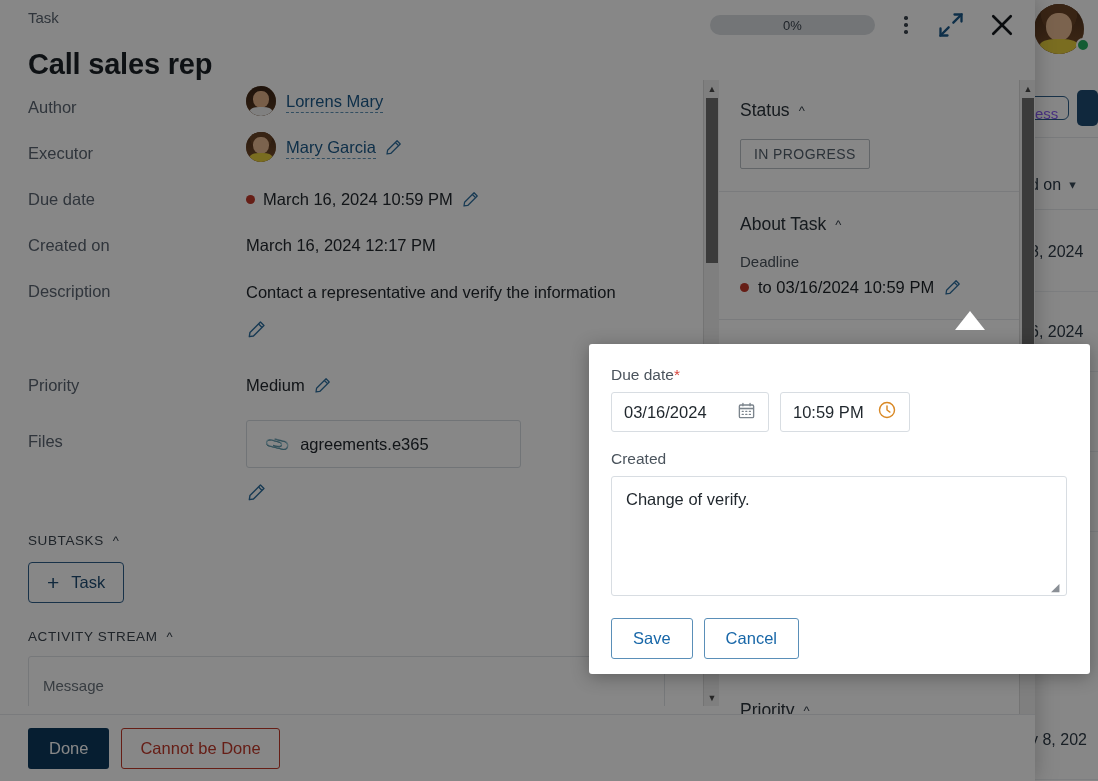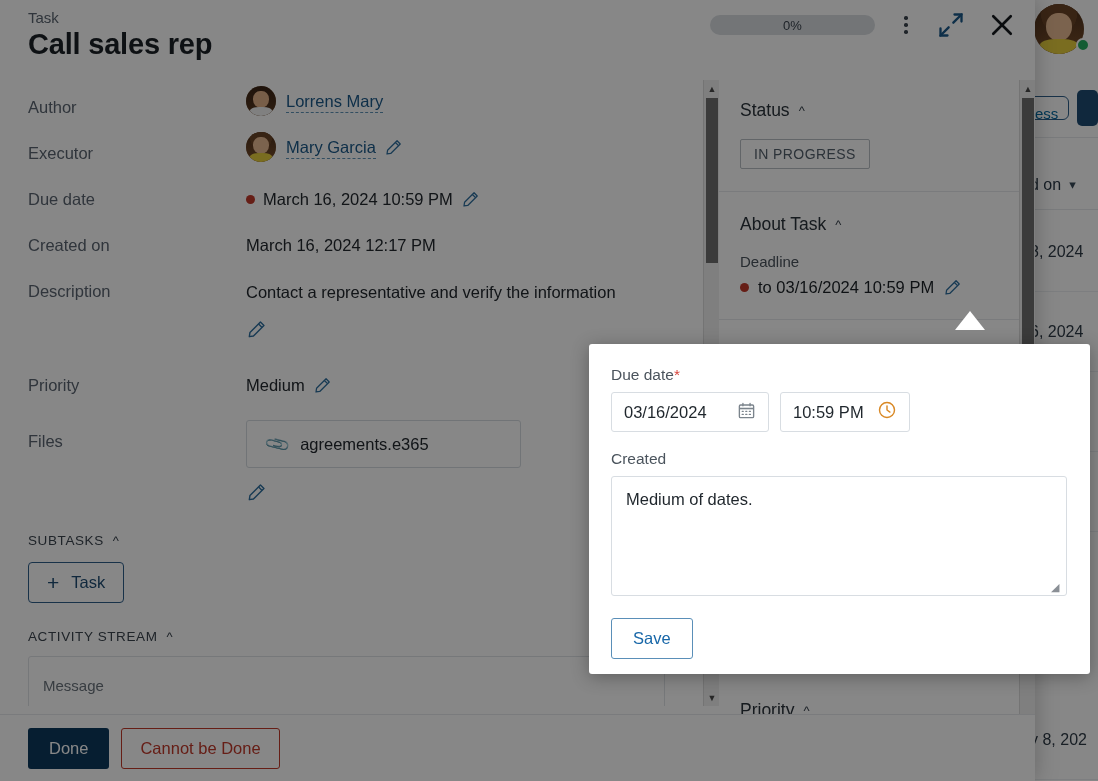--- a/index.html
+++ b/index.html
@@ -17,21 +17,21 @@
     background: #ffffff;
   }
   .bg-toolbar {
     position: absolute; left: 1030px; top: 78px; width: 68px; height: 60px;
     border-bottom: 1px solid #e6e9ec;
     display: flex; align-items: center; gap: 8px;
   }
   .bg-filter-pill {
     border: 1px solid #2e5f8a; border-radius: 6px;
     height: 24px; line-height: 34px;
-    padding: 0 10px; color: #0369a1; font-size: 15px;
+    padding: 0 10px; color: #8b5cf6; font-size: 15px;
     white-space: nowrap; margin-left: -6px;
   }
   .bg-blue-btn {
     background: #1f4d73; height: 36px; width: 30px; border-radius: 5px;
   }
   .bg-colhead {
     position: absolute; left: 1030px; top: 160px; width: 68px; height: 50px;
     border-bottom: 1px solid #e6e9ec;
     display: flex; align-items: center; gap: 8px;
     color: #2c3a47; font-size: 16px; white-space: nowrap;
@@ -87,21 +87,21 @@
     background: #ffffff;
     box-shadow: 0 0 22px rgba(0,0,0,.25);
   }
 
   .slider-header {
     position: absolute; left: 0; top: 0; width: 1035px; height: 78px;
     display: flex; align-items: flex-start;
   }
   .head-left { padding: 8px 0 0 28px; }
   .head-kicker { font-size: 15px; color: #5b6571; line-height: 20px; }
-  .head-title { font-size: 29px; color: #1b2126; font-weight: bold; letter-spacing: -.2px; margin-top: 0; }
+  .head-title { font-size: 29px; color: #1b2126; font-weight: bold; letter-spacing: -.2px; margin-top: 20px; }
 
   .head-right {
     position: absolute; right: 18px; top: 10px;
     display: flex; align-items: center; gap: 22px;
   }
   .progress-pill {
     width: 165px; height: 20px; border-radius: 10px;
     background: #d9dde1; position: relative;
     display: flex; align-items: center; justify-content: center;
   }
@@ -561,22 +561,23 @@
           <svg width="20" height="20" viewBox="0 0 24 24" fill="none" stroke="#d98824" stroke-width="1.7">
             <circle cx="12" cy="12" r="9"></circle>
             <path d="M12 7 V12 L15.5 14.5" stroke-linecap="round" stroke-linejoin="round"></path>
           </svg>
         </span>
       </div>
     </div>
 
     <div class="field-label">Created</div>
     <div class="comment-area">
-      <span>Medium of dates.</span>
+      <span>Change of verify.</span>
       <span class="resize-grip">◢</span>
     </div>
 
     <div class="popup-actions">
       <button class="btn-link-outline">Save</button>
+      <button class="btn-link-outline">Cancel</button>
     </div>
   </div>
 
 </div>
 
 </body></html>

